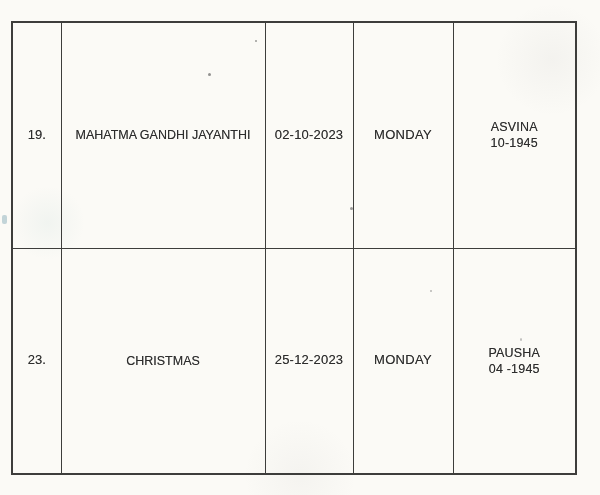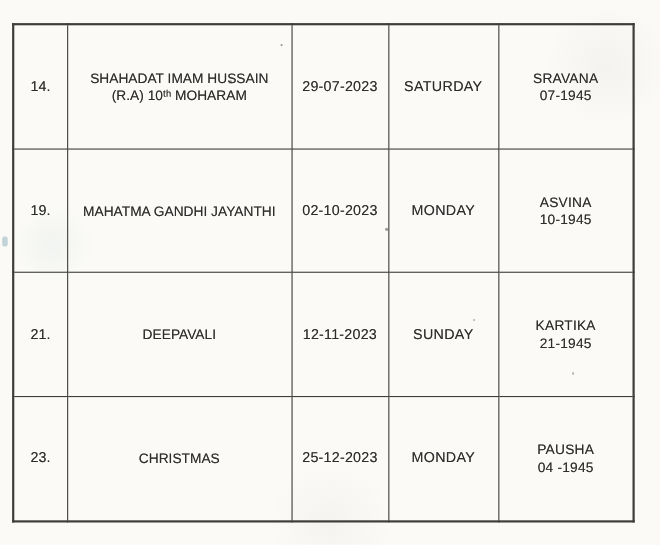--- a/index.html
+++ b/index.html
@@ -74,43 +74,26 @@
   <table class="holiday-table">
     <colgroup>
       <col style="width:49px">
       <col style="width:204px">
       <col style="width:88px">
       <col style="width:100px">
       <col style="width:123px">
     </colgroup>
     <tbody id="table-rows">
         <tr>
-          <td class="sl">14.</td>
-          <td class="holiday">SHAHADAT IMAM HUSSAIN
-(R.A) 10ᵗʰ MOHARAM</td>
-          <td class="date">29-07-2023</td>
-          <td class="day">SATURDAY</td>
-          <td class="saka">SRAVANA
-07-1945</td>
-        </tr>
-        <tr>
           <td class="sl">19.</td>
           <td class="holiday">MAHATMA GANDHI JAYANTHI</td>
           <td class="date">02-10-2023</td>
           <td class="day">MONDAY</td>
           <td class="saka">ASVINA
 10-1945</td>
-        </tr>
-        <tr>
-          <td class="sl">21.</td>
-          <td class="holiday">DEEPAVALI</td>
-          <td class="date">12-11-2023</td>
-          <td class="day">SUNDAY</td>
-          <td class="saka">KARTIKA
-21-1945</td>
         </tr>
         <tr>
           <td class="sl">23.</td>
           <td class="holiday">CHRISTMAS</td>
           <td class="date">25-12-2023</td>
           <td class="day">MONDAY</td>
           <td class="saka">PAUSHA
 04 -1945</td>
         </tr>
       </tbody>

